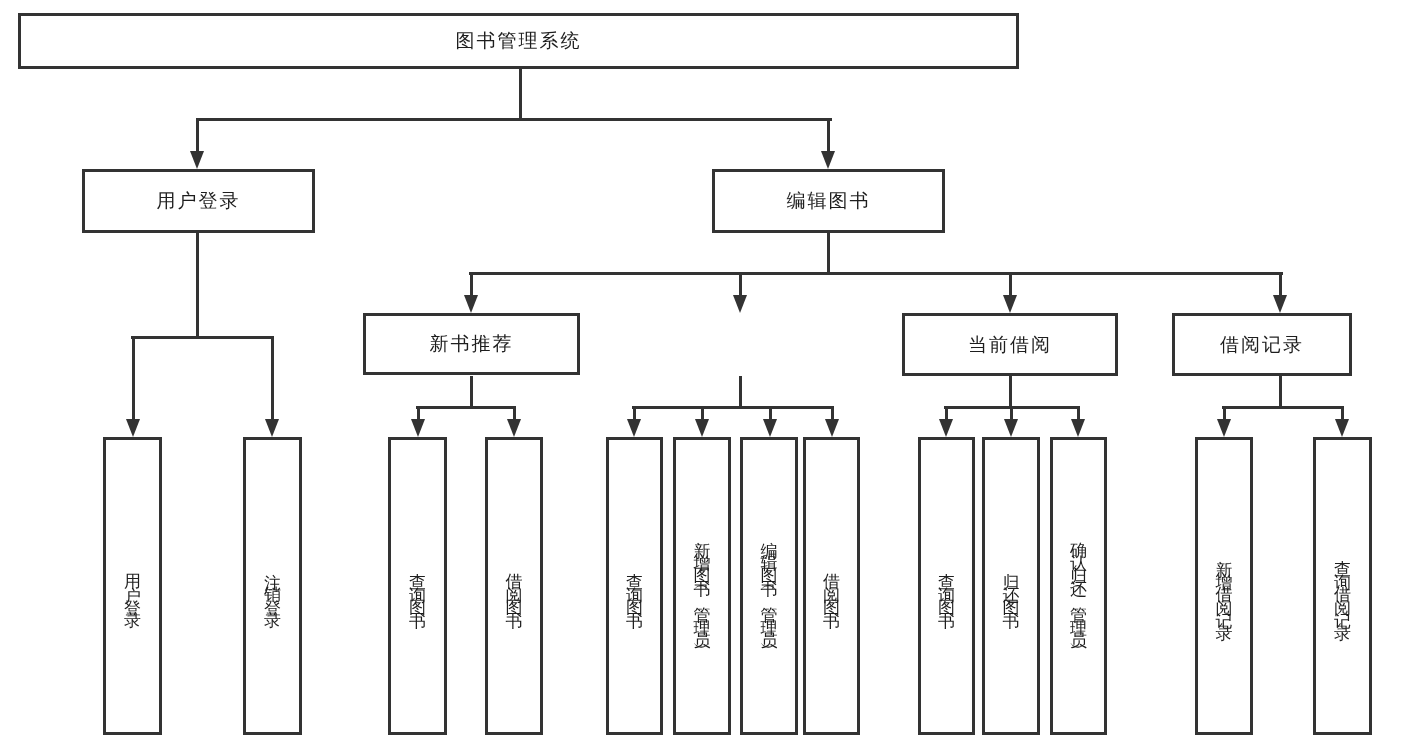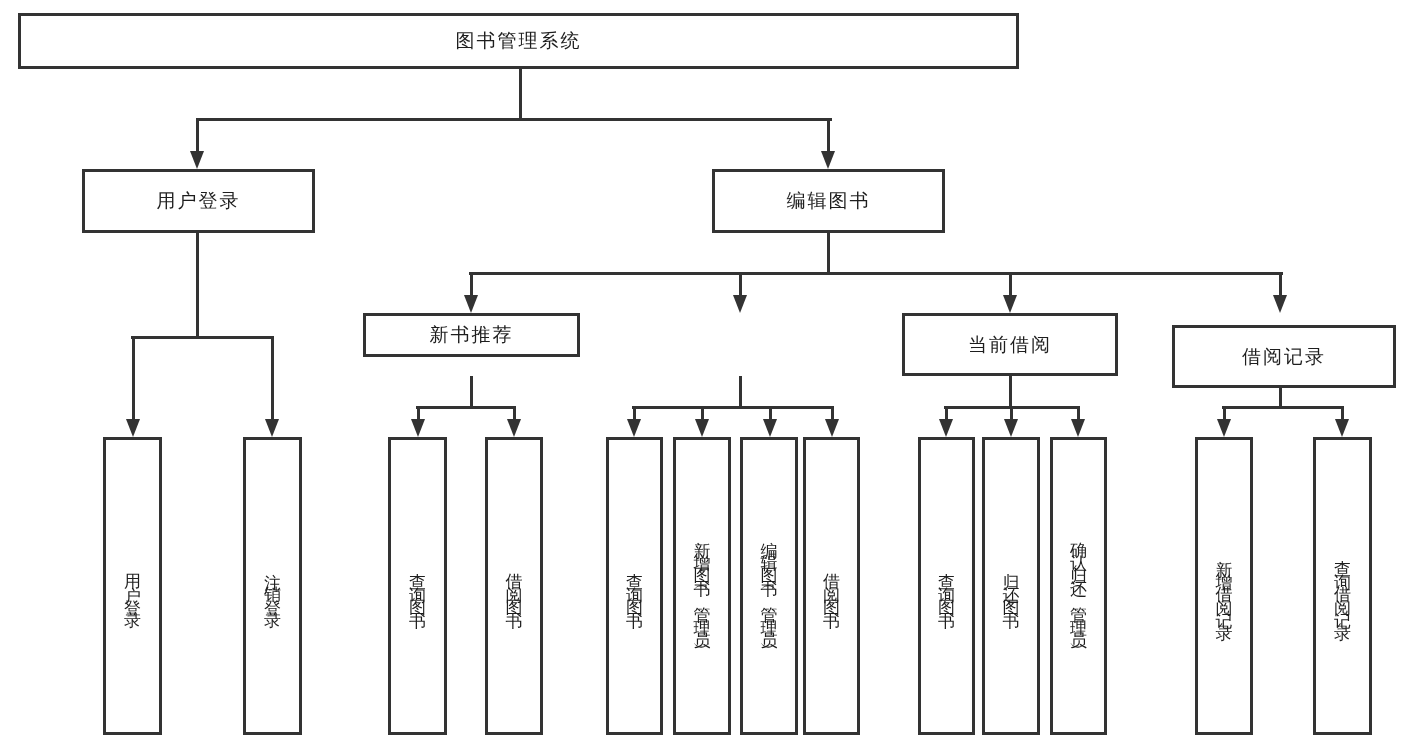--- a/index.html
+++ b/index.html
@@ -63,23 +63,23 @@
   <div class="line" style="left:469px;top:272px;width:814px;height:3px"></div>
   <div class="line" style="left:470px;top:275px;width:3px;height:20px"></div>
   <div class="ah" style="left:464px;top:295px"></div>
   <div class="line" style="left:739px;top:275px;width:3px;height:20px"></div>
   <div class="ah" style="left:733px;top:295px"></div>
   <div class="line" style="left:1009px;top:275px;width:3px;height:20px"></div>
   <div class="ah" style="left:1003px;top:295px"></div>
   <div class="line" style="left:1279px;top:275px;width:3px;height:20px"></div>
   <div class="ah" style="left:1273px;top:295px"></div>
 
-  <div class="hbox" style="left:363px;top:313px;width:217px;height:44px">新书推荐</div>
+  <div class="hbox" style="left:363px;top:313px;width:217px;height:62px">新书推荐</div>
   <div class="hbox" style="left:902px;top:313px;width:216px;height:63px">当前借阅</div>
-  <div class="hbox" style="left:1172px;top:325px;width:224px;height:63px">借阅记录</div>
+  <div class="hbox" style="left:1172px;top:313px;width:180px;height:63px">借阅记录</div>
 
   <div class="line" style="left:470px;top:376px;width:3px;height:33px"></div>
   <div class="line" style="left:416px;top:406px;width:100px;height:3px"></div>
   <div class="line" style="left:417px;top:409px;width:3px;height:12px"></div>
   <div class="ah" style="left:411px;top:419px"></div>
   <div class="line" style="left:513px;top:409px;width:3px;height:12px"></div>
   <div class="ah" style="left:507px;top:419px"></div>
 
   <div class="line" style="left:739px;top:376px;width:3px;height:33px"></div>
   <div class="line" style="left:632px;top:406px;width:202px;height:3px"></div>

